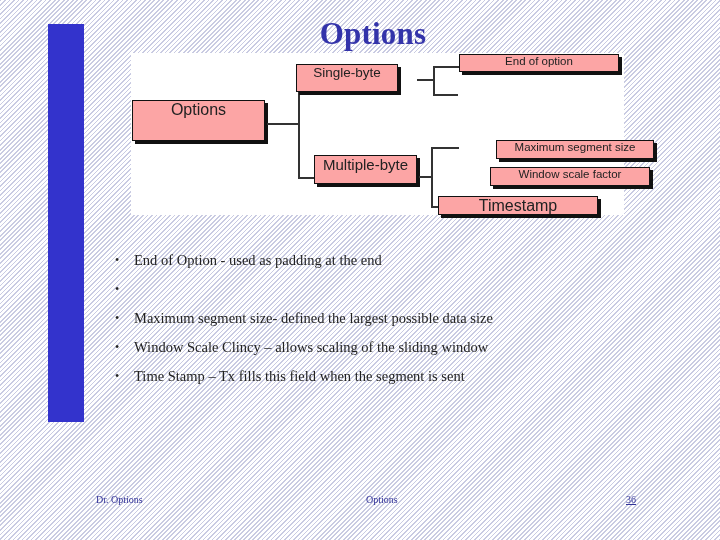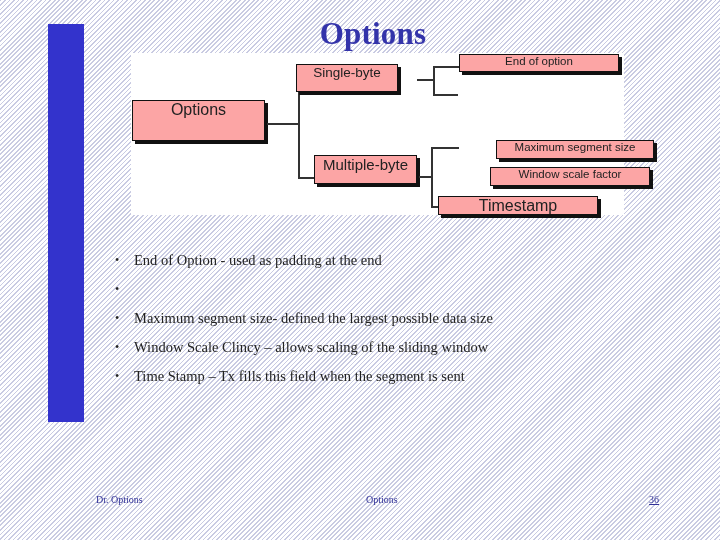--- a/index.html
+++ b/index.html
@@ -79,13 +79,13 @@
 <ul class="bullets">
   <li><span class="dot">•</span><span>End of Option  - used as padding at the end</span></li>
   <li><span class="dot">•</span></li>
   <li><span class="dot">•</span><span>Maximum segment size- defined the largest possible data size</span></li>
   <li><span class="dot">•</span><span>Window Scale Clincy – allows scaling of the sliding window</span></li>
   <li><span class="dot">•</span><span>Time Stamp – Tx fills this field when the segment is sent</span></li>
 </ul>
 
 <div class="footer" style="left:96px;">Dr. Options</div>
 <div class="footer" style="left:366px;">Options</div>
-<div class="footer" style="left:649px;text-decoration:underline;">36</div>
+<div class="footer" style="left:626px;text-decoration:underline;">36</div>
 
 </body></html>

